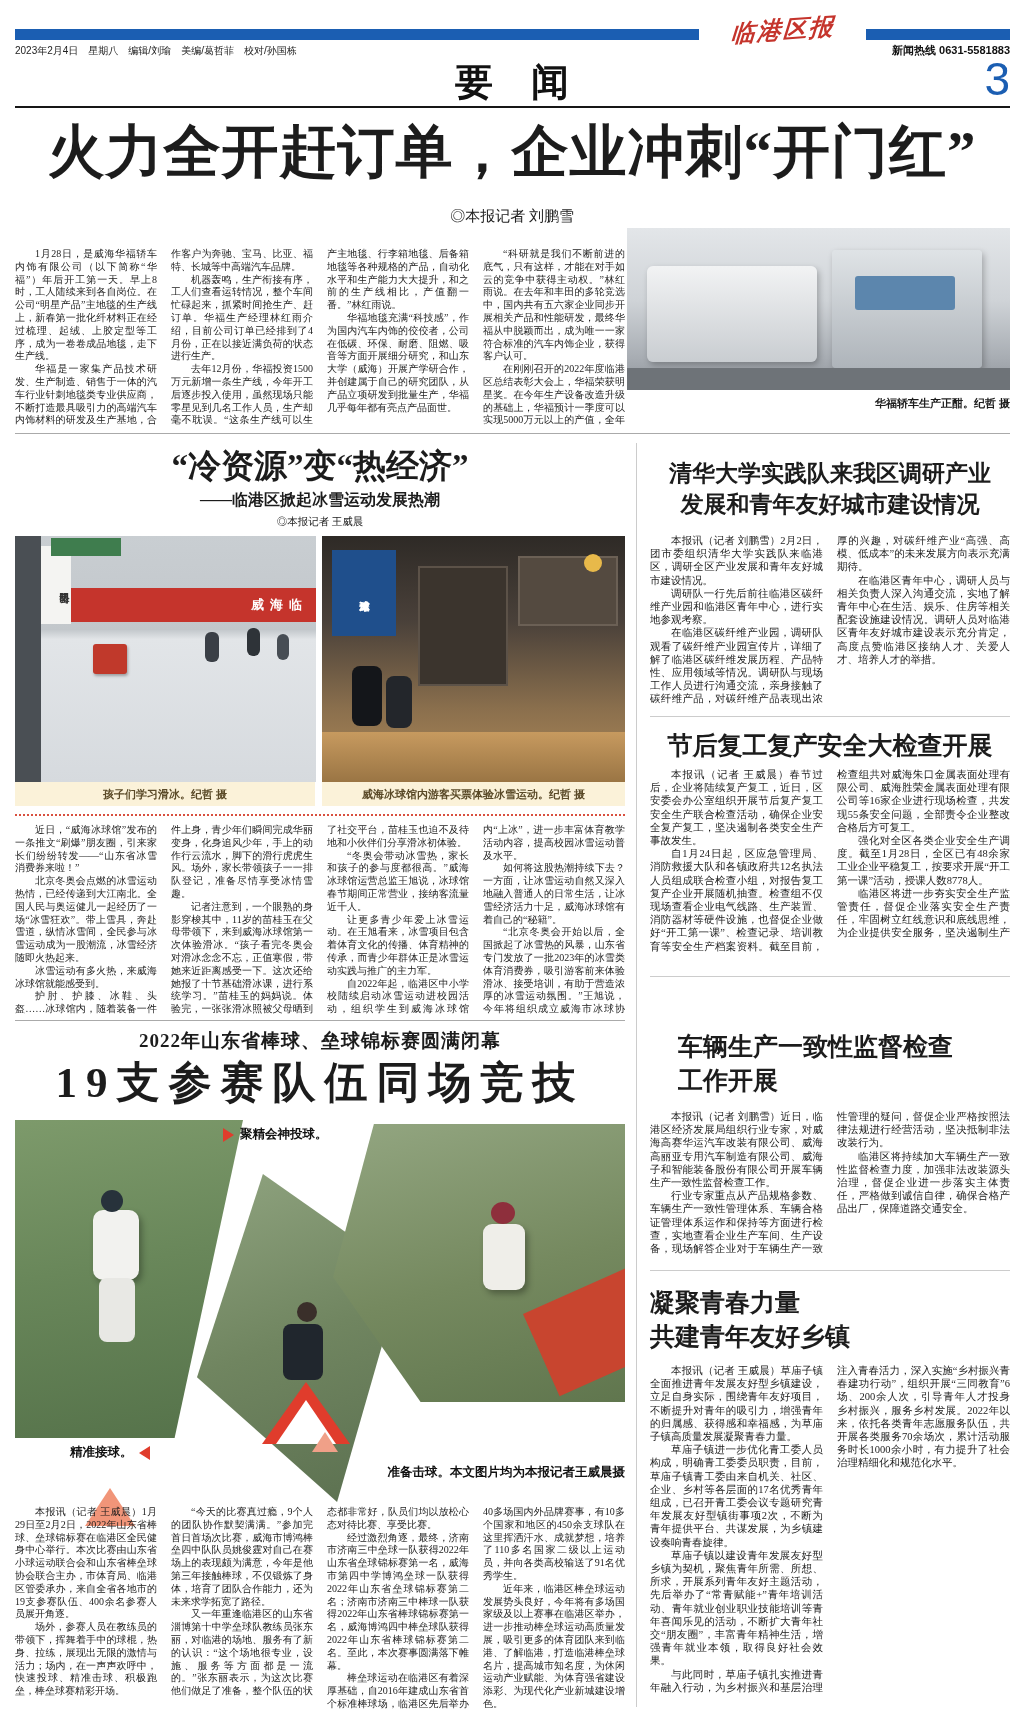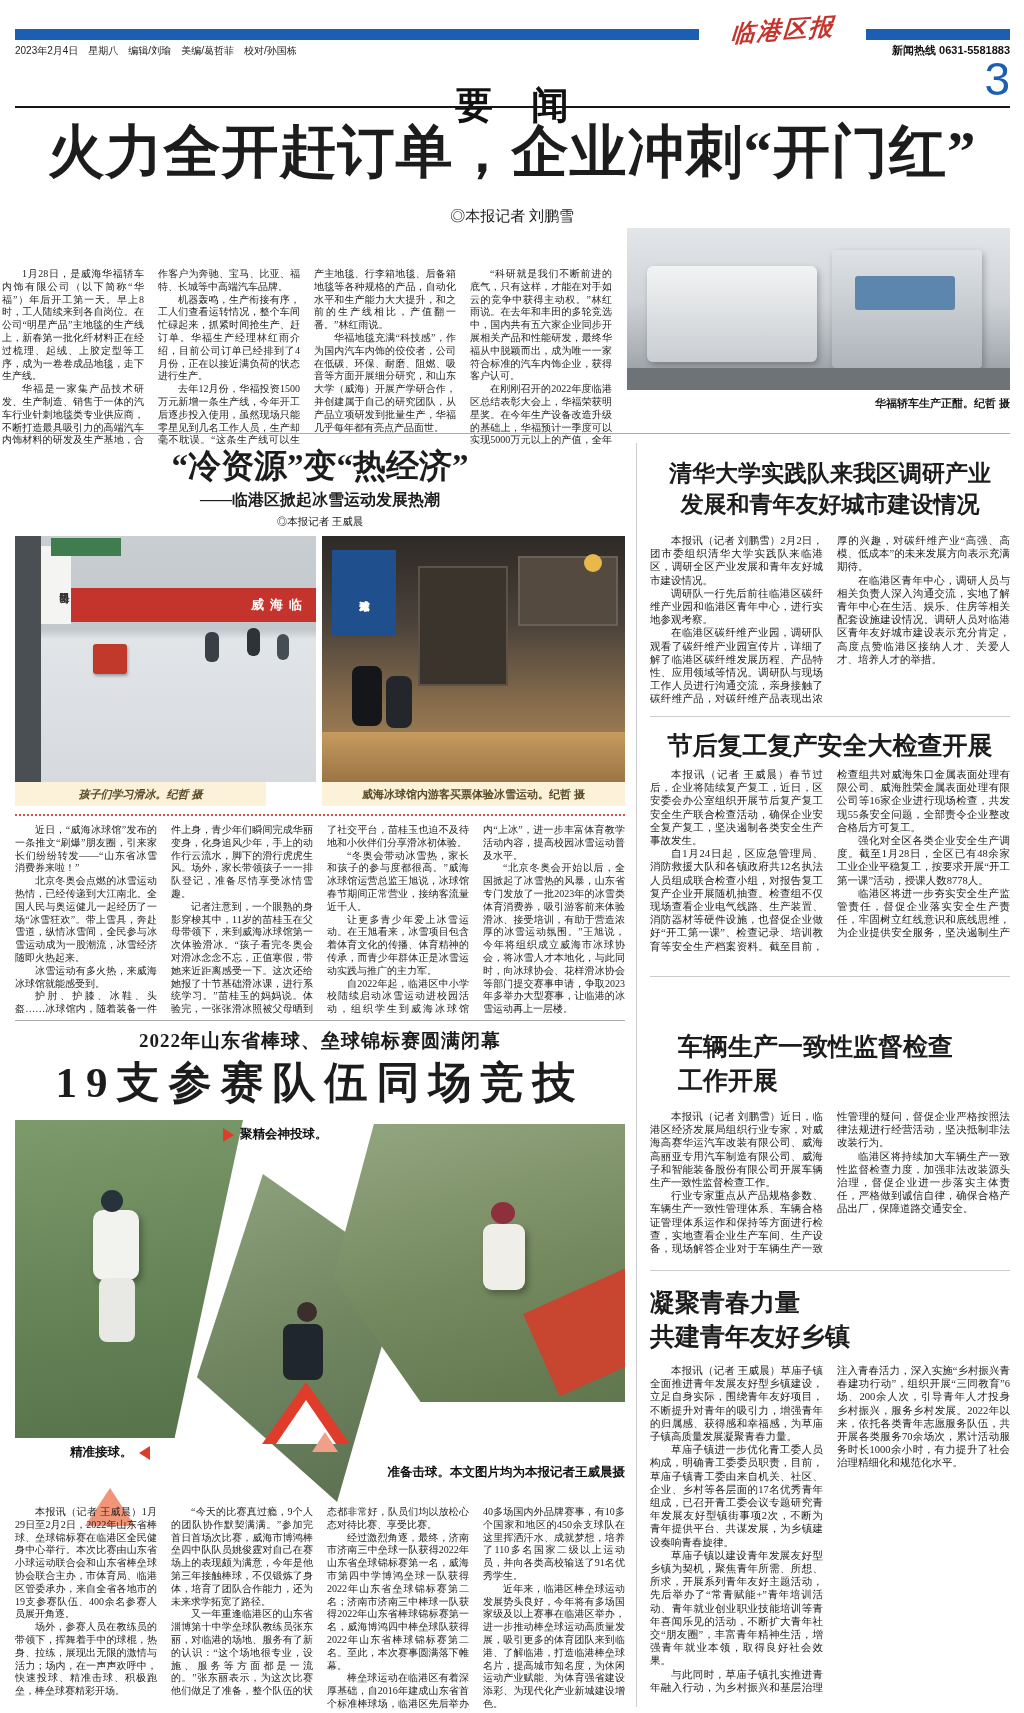--- a/index.html
+++ b/index.html
@@ -6,21 +6,21 @@
   .page{position:relative;width:1024px;height:1713px;background:#ffffff;margin:0 auto;overflow:hidden;
         font-family:"Liberation Serif", serif;color:#1c1c1c;}
   .abs{position:absolute;}
   
   .bluebar{background:#1b5eb2;height:11px;}
   .masthead{font-style:italic;font-weight:bold;color:#c5342c;font-size:24px;
             transform:rotate(-4deg) skewX(-8deg);text-align:center;letter-spacing:2px;
             font-family:"Liberation Serif",serif;}
   .metaline{font-family:"Liberation Sans",sans-serif;font-size:10px;color:#222;}
   .hotline{font-family:"Liberation Sans",sans-serif;font-size:11px;font-weight:bold;color:#111;text-align:right;}
-  .section-title{font-family:Liberation Sans, sans-serif;font-weight:900;font-size:38px;text-align:center;color:#111;margin-top:23px;}
+  .section-title{font-family:Liberation Sans, sans-serif;font-weight:900;font-size:38px;text-align:center;color:#111;}
   .pageno{font-family:"Liberation Sans",sans-serif;font-size:46px;color:#1b5eb2;text-align:right;font-weight:500;}
   .rule-dark{background:#161616;height:2px;}
   .rule-gray{background:#aaaaaa;height:1px;}
   .rule-light{background:#cccccc;height:1px;}
   
   .h-lead{font-size:57px;font-weight:900;text-align:center;line-height:1.05;letter-spacing:1px;}
   .byline{font-size:15px;text-align:center;color:#222;}
   .h-ice{font-size:33px;font-weight:900;text-align:center;}
   .h-ice-sub{font-size:16px;font-weight:bold;text-align:center;}
   .h-side{font-weight:900;text-align:center;}
@@ -51,21 +51,21 @@
   <div class="abs bluebar" style="left:866px;top:29px;width:144px;"></div>
   <div class="abs masthead" style="left:698px;top:14px;width:170px;">临港区报</div>
   <div class="abs metaline" style="left:15px;top:44px;width:560px;">2023年2月4日　星期八　编辑/刘瑜　美编/葛哲菲　校对/孙国栋</div>
   <div class="abs hotline" style="left:810px;top:43px;width:200px;">新闻热线 0631-5581883</div>
   <div class="abs section-title" style="left:15px;top:57px;width:994px;">要　闻</div>
   <div class="abs pageno" style="left:930px;top:52px;width:80px;">3</div>
   <div class="abs rule-dark" style="left:15px;top:106px;width:995px;"></div>
 
   <div class="abs h-lead" style="left:15px;top:122px;width:994px;">火力全开赶订单，企业冲刺“开门红”</div>
   <div class="abs byline" style="left:15px;top:207px;width:994px;">◎本报记者 刘鹏雪</div>
-  <div class="abs body-cols cols4" style="left:2px;top:248px;width:610px;height:185px;margin-top:20px;">
+  <div class="abs body-cols cols4" style="left:15px;top:248px;width:610px;height:185px;">
       <p>1月28日，是威海华福轿车内饰有限公司（以下简称“华福”）年后开工第一天。早上8时，工人陆续来到各自岗位。在公司“明星产品”主地毯的生产线上，新春第一批化纤材料正在经过梳理、起绒、上胶定型等工序，成为一卷卷成品地毯，走下生产线。</p>
       <p>华福是一家集产品技术研发、生产制造、销售于一体的汽车行业针刺地毯类专业供应商，不断打造最具吸引力的高端汽车内饰材料的研发及生产基地，合作客户为奔驰、宝马、比亚、福特、长城等中高端汽车品牌。</p>
       <p>机器轰鸣，生产衔接有序，工人们查看运转情况，整个车间忙碌起来，抓紧时间抢生产、赶订单。华福生产经理林红雨介绍，目前公司订单已经排到了4月份，正在以接近满负荷的状态进行生产。</p>
       <p>去年12月份，华福投资1500万元新增一条生产线，今年开工后逐步投入使用，虽然现场只能零星见到几名工作人员，生产却毫不耽误。“这条生产线可以生产主地毯、行李箱地毯、后备箱地毯等各种规格的产品，自动化水平和生产能力大大提升，和之前的生产线相比，产值翻一番。”林红雨说。</p>
       <p>华福地毯充满“科技感”，作为国内汽车内饰的佼佼者，公司在低碳、环保、耐磨、阻燃、吸音等方面开展细分研究，和山东大学（威海）开展产学研合作，并创建属于自己的研究团队，从产品立项研发到批量生产，华福几乎每年都有亮点产品面世。</p>
       <p>“科研就是我们不断前进的底气，只有这样，才能在对手如云的竞争中获得主动权。”林红雨说。在去年和丰田的多轮竞选中，国内共有五六家企业同步开展相关产品和性能研发，最终华福从中脱颖而出，成为唯一一家符合标准的汽车内饰企业，获得客户认可。</p>
       <p>在刚刚召开的2022年度临港区总结表彰大会上，华福荣获明星奖。在今年生产设备改造升级的基础上，华福预计一季度可以实现5000万元以上的产值，全年总产值将从去年的1.6亿元攀升到2亿元以上，实现新突破。</p>
     </div>
 
   <div class="abs photo" style="left:627px;top:228px;width:383px;height:162px;background:linear-gradient(180deg,#e3e6e9 0%,#cfd3d7 45%,#a8adb3 80%,#8d9298 100%);">
@@ -85,21 +85,21 @@
   <div class="abs photo" style="left:15px;top:536px;width:301px;height:246px;background:linear-gradient(180deg,#c9ced2 0%,#c2c7cb 38%,#e2e5e8 42%,#d6dade 100%);">
     <div class="abs" style="left:0;top:0;width:26px;height:246px;background:#4a4f54;"></div>
     <div class="abs" style="left:26px;top:10px;width:30px;height:78px;background:#f4f4f2;color:#333;font-size:10px;font-weight:bold;writing-mode:vertical-rl;text-align:center;font-family:'Liberation Sans',sans-serif;">限公司</div>
     <div class="abs" style="left:56px;top:52px;width:245px;height:34px;background:#c5342c;color:#fff;font-size:13px;font-weight:bold;display:flex;align-items:center;justify-content:flex-end;padding-right:8px;font-family:'Liberation Sans',sans-serif;letter-spacing:6px;box-sizing:border-box;">威海临</div>
     <div class="abs" style="left:36px;top:2px;width:70px;height:18px;background:#3f7d4e;"></div>
     <div class="abs" style="left:78px;top:108px;width:34px;height:30px;background:#c0392b;border-radius:3px;box-shadow:1px 2px 3px rgba(0,0,0,.3);"></div>
     <div class="abs" style="left:190px;top:96px;width:14px;height:30px;background:#3a3f46;border-radius:6px;"></div>
     <div class="abs" style="left:232px;top:92px;width:13px;height:28px;background:#2e3338;border-radius:6px;"></div>
     <div class="abs" style="left:262px;top:98px;width:12px;height:26px;background:#474d54;border-radius:6px;"></div>
   </div>
-  <div class="abs cap-strip" style="left:15px;top:782px;width:251px;height:24px;font-style:italic;">孩子们学习滑冰。纪哲 摄</div>
+  <div class="abs cap-strip" style="left:15px;top:782px;width:300px;height:24px;">孩子们学习滑冰。纪哲 摄</div>
 
   <div class="abs photo" style="left:322px;top:536px;width:303px;height:246px;background:linear-gradient(180deg,#2e2a26 0%,#4a413a 35%,#8a6f4d 70%,#b08a58 100%);">
     <div class="abs" style="left:10px;top:14px;width:64px;height:86px;background:#1f4f8c;color:#fff;font-size:10px;font-weight:bold;writing-mode:vertical-rl;display:flex;align-items:center;justify-content:center;font-family:'Liberation Sans',sans-serif;">威海冰球馆</div>
     <div class="abs" style="left:96px;top:30px;width:90px;height:120px;background:#3b342d;border:2px solid #5c5248;box-sizing:border-box;"></div>
     <div class="abs" style="left:196px;top:20px;width:100px;height:70px;background:#544a40;border:2px solid #6b6055;box-sizing:border-box;"></div>
     <div class="abs" style="left:262px;top:18px;width:18px;height:18px;background:#e8b94a;border-radius:50%;"></div>
     <div class="abs" style="left:30px;top:130px;width:30px;height:60px;background:#14161a;border-radius:8px;"></div>
     <div class="abs" style="left:64px;top:140px;width:26px;height:52px;background:#23262b;border-radius:8px;"></div>
     <div class="abs" style="left:0;top:196px;width:303px;height:50px;background:linear-gradient(180deg,#c79a5f,#9a7544);"></div>
   </div>
@@ -108,20 +108,21 @@
   <div class="abs dotted-red" style="left:15px;top:814px;width:610px;"></div>
   <div class="abs body-cols cols4" style="left:15px;top:824px;width:610px;height:192px;">
       <p>近日，“威海冰球馆”发布的一条推文“刷爆”朋友圈，引来家长们纷纷转发——“山东省冰雪消费券来啦！”</p>
       <p>北京冬奥会点燃的冰雪运动热情，已经传递到大江南北。全国人民与奥运健儿一起经历了一场“冰雪狂欢”。带上雪具，奔赴雪道，纵情冰雪间，全民参与冰雪运动成为一股潮流，冰雪经济随即火热起来。</p>
       <p>冰雪运动有多火热，来威海冰球馆就能感受到。</p>
       <p>护肘、护膝、冰鞋、头盔……冰球馆内，随着装备一件件上身，青少年们瞬间完成华丽变身，化身追风少年，手上的动作行云流水，脚下的滑行虎虎生风。场外，家长带领孩子一一排队登记，准备尽情享受冰情雪趣。</p>
       <p>记者注意到，一个眼熟的身影穿梭其中，11岁的苗桂玉在父母带领下，来到威海冰球馆第一次体验滑冰。“孩子看完冬奥会对滑冰念念不忘，正值寒假，带她来近距离感受一下。这次还给她报了十节基础滑冰课，进行系统学习。”苗桂玉的妈妈说。体验完，一张张滑冰照被父母晒到了社交平台，苗桂玉也迫不及待地和小伙伴们分享滑冰初体验。</p>
       <p>“冬奥会带动冰雪热，家长和孩子的参与度都很高。”威海冰球馆运营总监王旭说，冰球馆春节期间正常营业，接纳客流量近千人。</p>
       <p>让更多青少年爱上冰雪运动。在王旭看来，冰雪项目包含着体育文化的传播、体育精神的传承，而青少年群体正是冰雪运动实践与推广的主力军。</p>
       <p>自2022年起，临港区中小学校陆续启动冰雪运动进校园活动，组织学生到威海冰球馆内“上冰”，进一步丰富体育教学活动内容，提高校园冰雪运动普及水平。</p>
+      <p>如何将这股热潮持续下去？一方面，让冰雪运动自然又深入地融入普通人的日常生活，让冰雪经济活力十足，威海冰球馆有着自己的“秘籍”。</p>
       <p>“北京冬奥会开始以后，全国掀起了冰雪热的风暴，山东省专门发放了一批2023年的冰雪类体育消费券，吸引游客前来体验滑冰、接受培训，有助于营造浓厚的冰雪运动氛围。”王旭说，今年将组织成立威海市冰球协会，将冰雪人才本地化，与此同时，向冰球协会、花样滑冰协会等部门提交赛事申请，争取2023年多举办大型赛事，让临港的冰雪运动再上一层楼。</p>
     </div>
   <div class="abs rule-gray" style="left:15px;top:1020px;width:610px;"></div>
 
   <div class="abs" style="left:636px;top:443px;width:1px;height:1264px;background:#cccccc;"></div>
 
   <div class="abs h-side" style="left:650px;top:458px;width:360px;font-size:23px;line-height:31px;white-space:pre-line;">清华大学实践队来我区调研产业
 发展和青年友好城市建设情况</div>
   <div class="abs body-cols cols2" style="left:650px;top:534px;width:360px;height:172px;">
       <p>本报讯（记者 刘鹏雪）2月2日，团市委组织清华大学实践队来临港区，调研全区产业发展和青年友好城市建设情况。</p>

